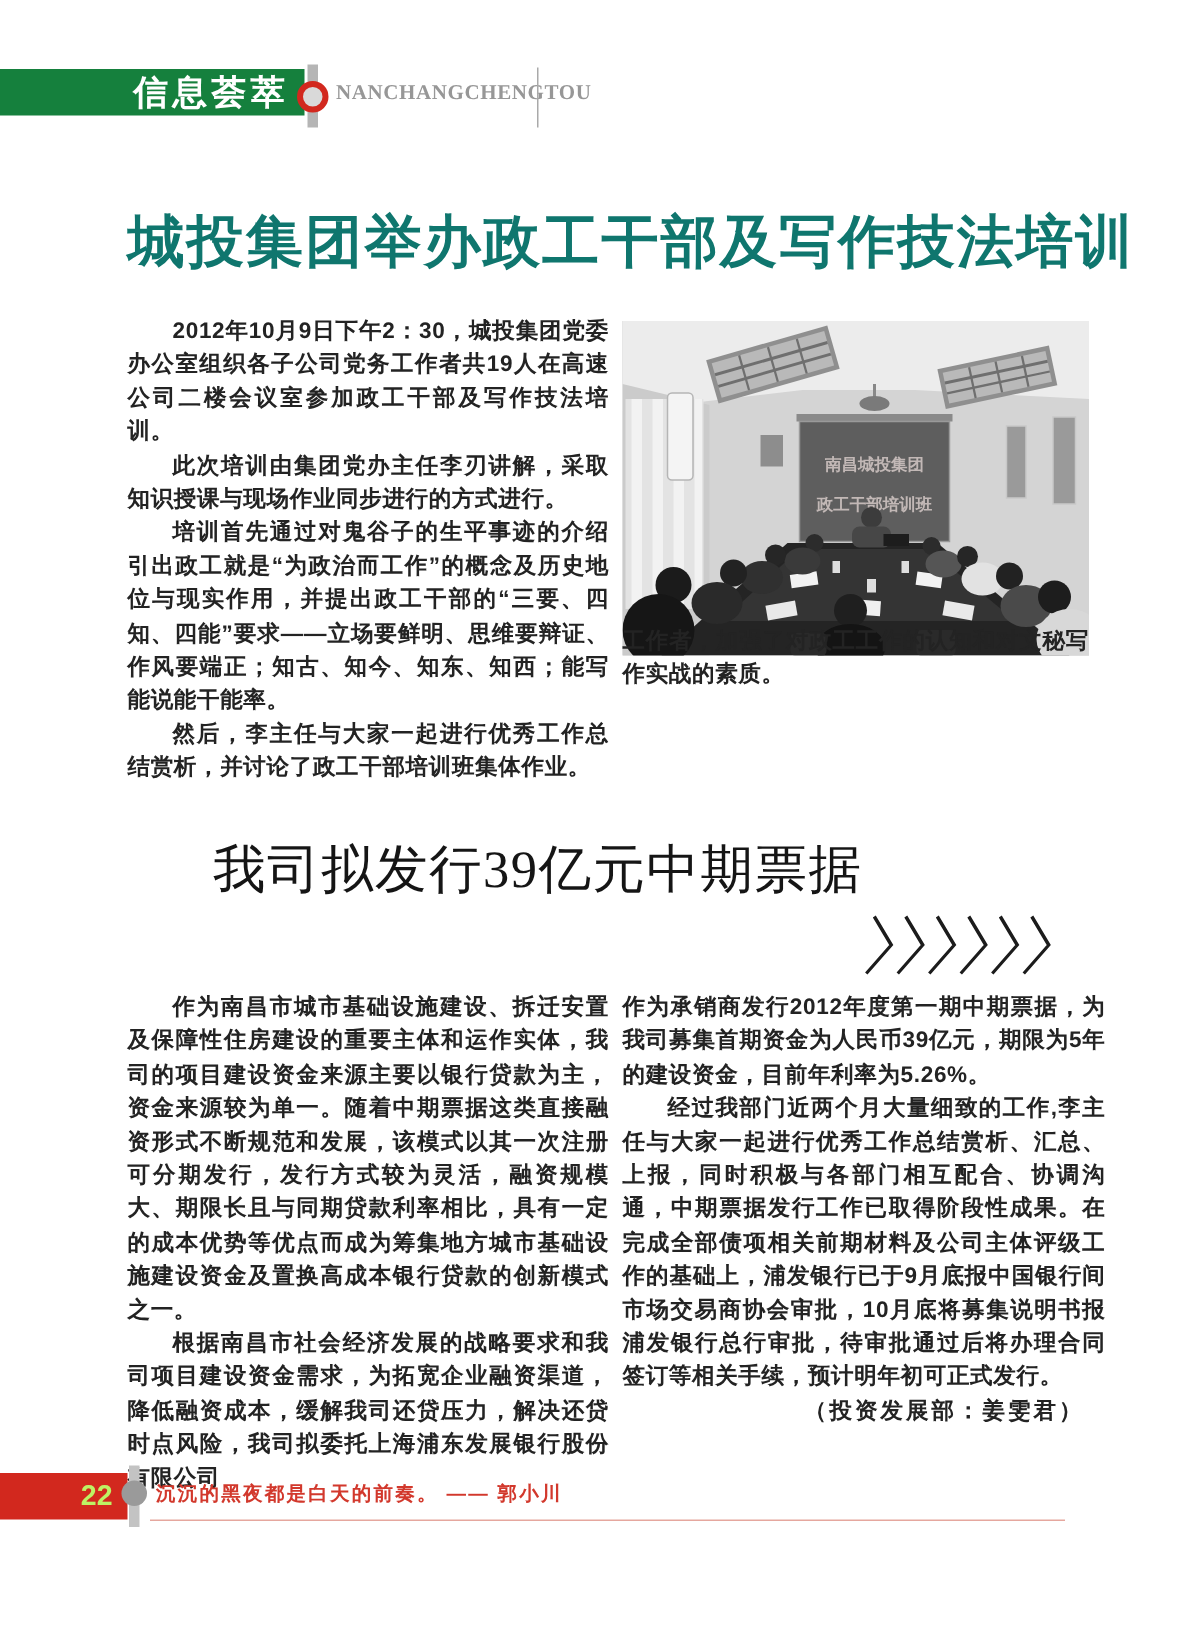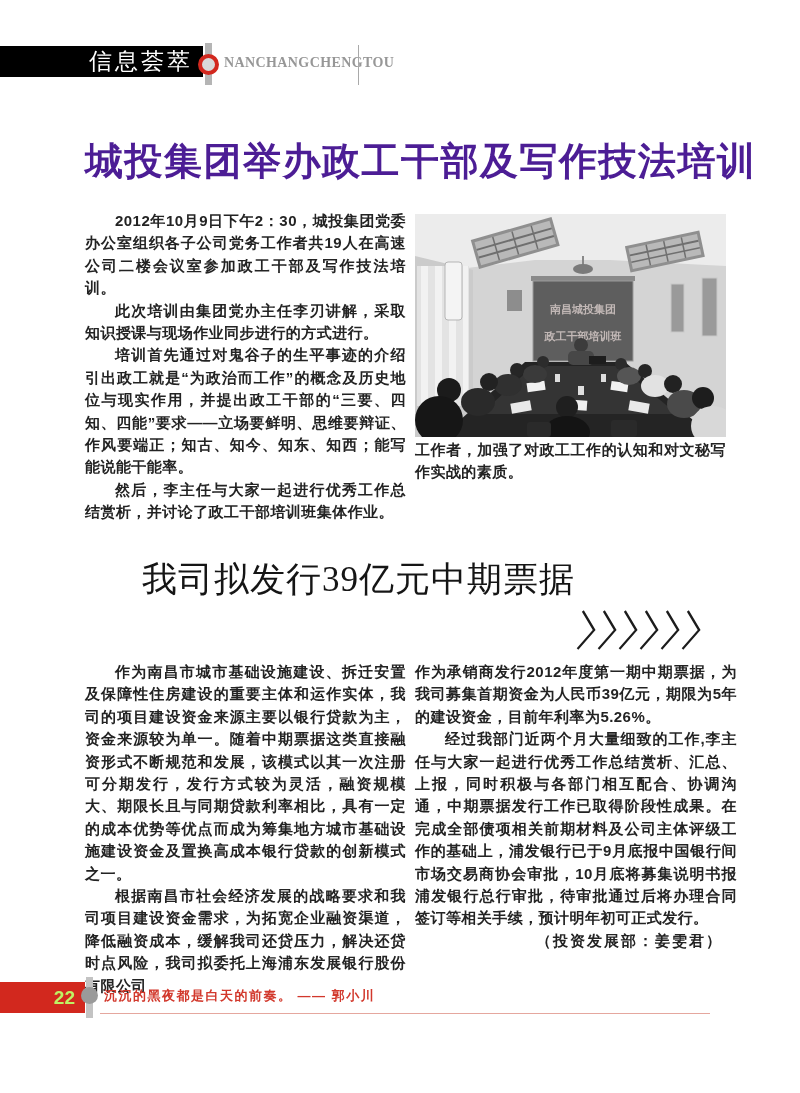--- a/index.html
+++ b/index.html
@@ -6,64 +6,64 @@
   #page{
     position:relative;
     width:800px;height:1093px;
     background:#ffffff;
     overflow:hidden;
     font-family:"Liberation Sans", sans-serif;
   }
   
   .hdr-band{
     position:absolute;left:0;top:46px;width:203px;height:31px;
-    background:#000000;
-    color:#ffffff;font-weight:normal;font-size:23px;line-height:31px;
+    background:#15803d;
+    color:#ffffff;font-weight:bold;font-size:23px;line-height:31px;
     text-align:right;padding-right:10px;box-sizing:border-box;
     letter-spacing:3px;
   }
   .hdr-bar{position:absolute;left:205px;top:43px;width:7px;height:42px;background:#b5b5b5;}
   .hdr-ring{
     position:absolute;left:198px;top:54px;width:13px;height:13px;
     border:4px solid #d2281e;border-radius:50%;background:#d9d9d9;
   }
   .hdr-brand{
     position:absolute;left:224px;top:55px;
     font-family:"Liberation Serif", serif;font-weight:600;
     font-size:14px;letter-spacing:0.4px;color:#979797;
   }
   .hdr-vline{position:absolute;left:358px;top:45px;width:1px;height:40px;background:#a9a9a9;}
 
   
   .a1-title{
     position:absolute;left:85px;top:136px;width:640px;
     text-align:left;
     font-family:"Liberation Serif", serif;
-    font-weight:900;font-size:38px;color:#4c1d95;letter-spacing:1.5px;
+    font-weight:900;font-size:38px;color:#0f766e;letter-spacing:1.5px;
     white-space:nowrap;
   }
   .a2-title{
     position:absolute;left:142px;top:556px;
     font-family:"Liberation Serif", serif;
     font-weight:400;font-size:35px;color:#151515;letter-spacing:1px;
     white-space:nowrap;
   }
   .chevrons{position:absolute;left:575px;top:610px;}
 
   
   .col{
     position:absolute;
     font-size:15px;line-height:22.4px;letter-spacing:0.45px;
     color:#232323;font-weight:600;
     text-align:justify;text-justify:inter-ideograph;
   }
   .col p{margin:0;text-indent:2em;}
   .col p.no-indent{text-indent:0;}
   .a1-left{left:85px;top:210px;width:321px;}
-  .a1-right{left:415px;top:439px;width:311px;}
+  .a1-right{left:415px;top:417px;width:311px;}
   .a2-left{left:85px;top:661px;width:321px;}
   .a2-right{left:415px;top:661px;width:322px;}
   .byline{
     text-align:right;text-indent:0;margin:0;
     padding-right:14px;letter-spacing:2px;
   }
   .a1-byline{margin-top:2px;}
   .a2-byline{margin-top:1px;}
 
   

